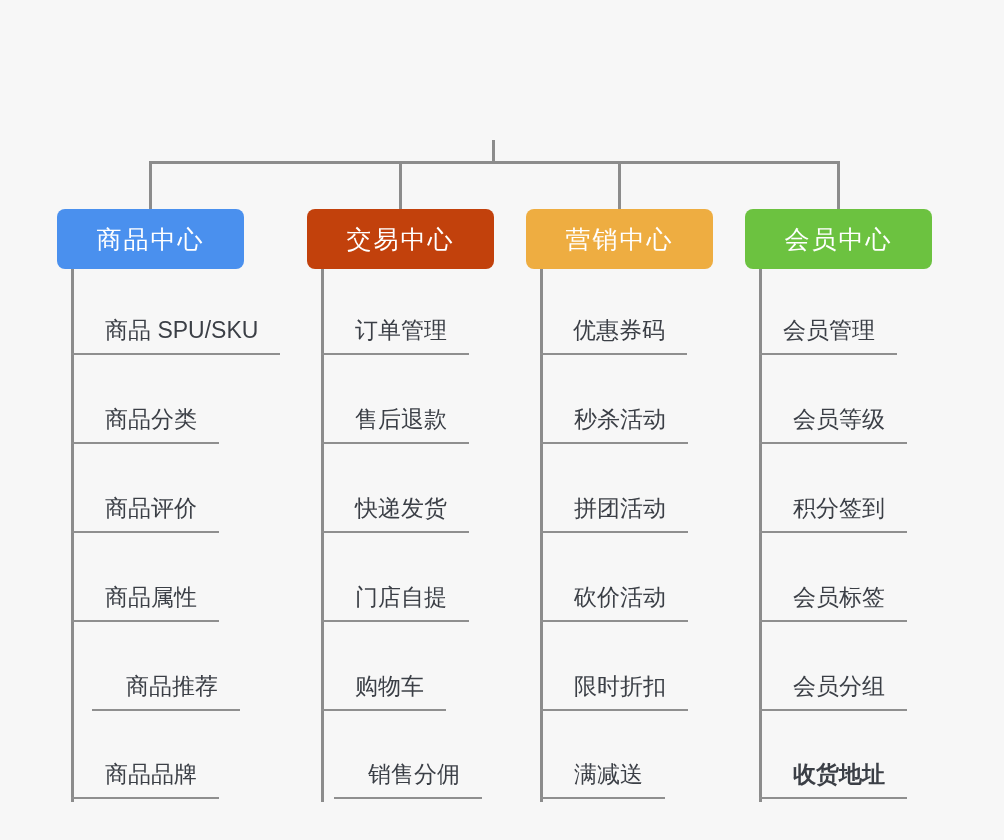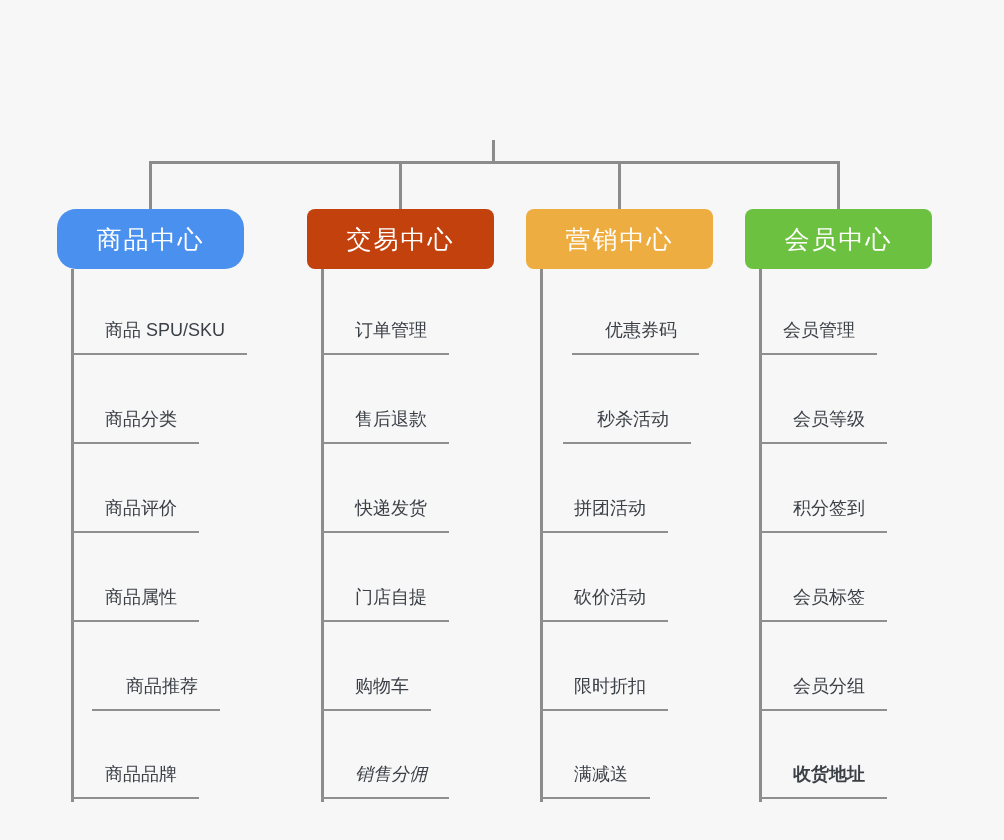--- a/index.html
+++ b/index.html
@@ -49,65 +49,65 @@
     cursor:default;
   }
   
   .leaf{
     position:absolute;
     box-sizing:border-box;
     height:42px;
     line-height:34px;
     padding:0 22px 6px 34px;
     border-bottom:2px solid #8f8f8f;
-    font-size:18px;
+    font-size:23px;
     color:#3b3f46;
     white-space:nowrap;
     cursor:default;
   }
 </style>
 </head>
 <body>
 
 <div id="stage">
 
 
   <div class="line" style="left:492px;top:140px;width:3px;height:24px;"></div>
   <div class="line" style="left:149px;top:161px;width:691px;height:3px;"></div>
 
   <div id="tree">
       <div class="line" style="left: 149px; top: 161px; width: 3px; height: 48px;"></div>
-      <div class="branch-node" style="left: 57px; background: rgb(74, 144, 238); border-radius: 19px;">
+      <div class="branch-node" style="left: 57px; background: rgb(74, 144, 238);">
         <span>商品中心</span>
       </div>
       <div class="line" style="left: 71px; top: 269px; width: 3px; height: 533px;"></div>
       <div class="leaf" style="left: 71px; top: 313px;">商品 SPU/SKU</div>
       <div class="leaf" style="left: 71px; top: 402px;">商品分类</div>
       <div class="leaf" style="left: 71px; top: 491px;">商品评价</div>
       <div class="leaf" style="left: 71px; top: 580px;">商品属性</div>
       <div class="leaf" style="left: 71px; top: 669px; margin-left: 21px;">商品推荐</div>
       <div class="leaf" style="left: 71px; top: 757px;">商品品牌</div>
       <div class="line" style="left: 399px; top: 161px; width: 3px; height: 48px;"></div>
       <div class="branch-node" style="left: 307px; background: #c2410c;">
         <span>交易中心</span>
       </div>
       <div class="line" style="left: 321px; top: 269px; width: 3px; height: 533px;"></div>
       <div class="leaf" style="left: 321px; top: 313px;">订单管理</div>
       <div class="leaf" style="left: 321px; top: 402px;">售后退款</div>
       <div class="leaf" style="left: 321px; top: 491px;">快递发货</div>
       <div class="leaf" style="left: 321px; top: 580px;">门店自提</div>
       <div class="leaf" style="left: 321px; top: 669px;">购物车</div>
-      <div class="leaf" style="left: 321px; top: 757px; font-style: italic;">销售分佣</div>
+      <div class="leaf" style="left: 334px; top: 757px;">销售分佣</div>
       <div class="line" style="left: 618px; top: 161px; width: 3px; height: 48px;"></div>
       <div class="branch-node" style="left: 526px; background: rgb(238, 173, 65);">
         <span>营销中心</span>
       </div>
       <div class="line" style="left: 540px; top: 269px; width: 3px; height: 533px;"></div>
-      <div class="leaf" style="left: 572px; top: 313px; padding-left: 33px;">优惠券码</div>
-      <div class="leaf" style="left: 540px; top: 402px; margin-left: 23px;">秒杀活动</div>
+      <div class="leaf" style="left: 540px; top: 313px; padding-left: 33px;">优惠券码</div>
+      <div class="leaf" style="left: 540px; top: 402px;">秒杀活动</div>
       <div class="leaf" style="left: 540px; top: 491px;">拼团活动</div>
       <div class="leaf" style="left: 540px; top: 580px;">砍价活动</div>
       <div class="leaf" style="left: 540px; top: 669px;">限时折扣</div>
       <div class="leaf" style="left: 540px; top: 757px;">满减送</div>
       <div class="line" style="left: 837px; top: 161px; width: 3px; height: 48px;"></div>
       <div class="branch-node" style="left: 745px; background: rgb(108, 194, 64);">
         <span>会员中心</span>
       </div>
       <div class="line" style="left: 759px; top: 269px; width: 3px; height: 533px;"></div>
       <div class="leaf" style="left: 759px; top: 313px; padding-left: 24px;">会员管理</div>

